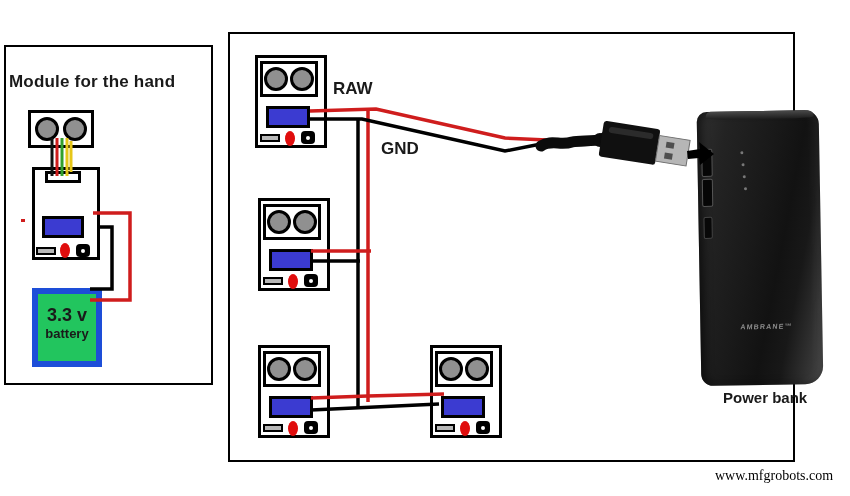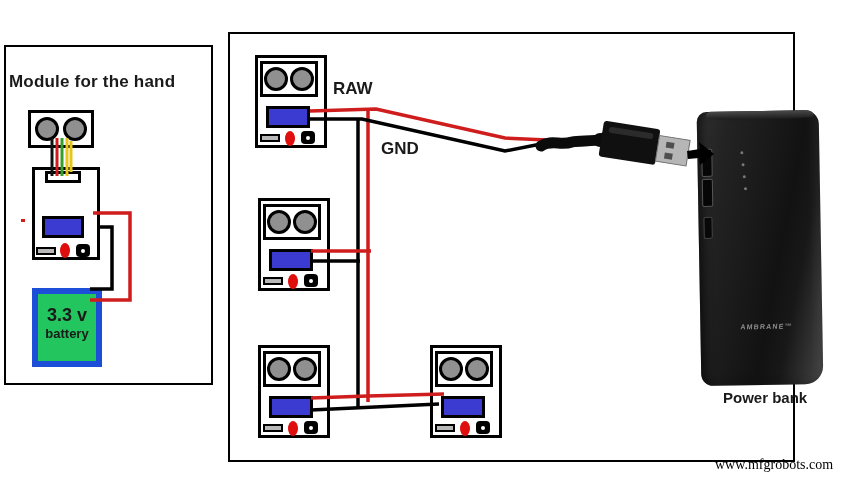--- a/index.html
+++ b/index.html
@@ -80,21 +80,21 @@
   .pb-top{position:absolute;left:7%;right:4%;top:0;height:8px;
     background:linear-gradient(#4a4a4a,#1d1d1d);border-radius:8px 10px 40% 40%;}
   .pb-port{position:absolute;left:4px;width:9px;height:26px;background:#060606;border:1px solid #555;border-radius:2px;}
   .pb-port.p1{top:37px;} .pb-port.p2{top:67px;}
   .pb-btn{position:absolute;left:5px;top:105px;width:7px;height:20px;background:#080808;border:1px solid #444;border-radius:2px;}
   .pb-led{position:absolute;width:3px;height:3px;border-radius:50%;background:#787878;}
   .pb-brand{position:absolute;left:40px;top:212px;font-size:7px;font-weight:bold;letter-spacing:1.2px;
     color:#8d8d8d;transform:skewX(-6deg);white-space:nowrap;}
   .pb-caption{position:absolute;left:711px;top:389px;font-size:15px;font-weight:bold;z-index:3;margin-left:12px;}
 
-  .watermark{position:absolute;left:715px;top:457px;font-family:"Liberation Serif",serif;font-size:14px;color:#000;z-index:3;}
+  .watermark{position:absolute;left:715px;top:468px;font-family:"Liberation Serif",serif;font-size:14px;color:#000;z-index:3;}
 </style>
 </head>
 <body>
 
 <div class="canvas">
 
   <div class="panel left-panel"></div>
   <div class="panel right-panel"></div>
 
   <div class="panel-title">Module for the hand</div>

